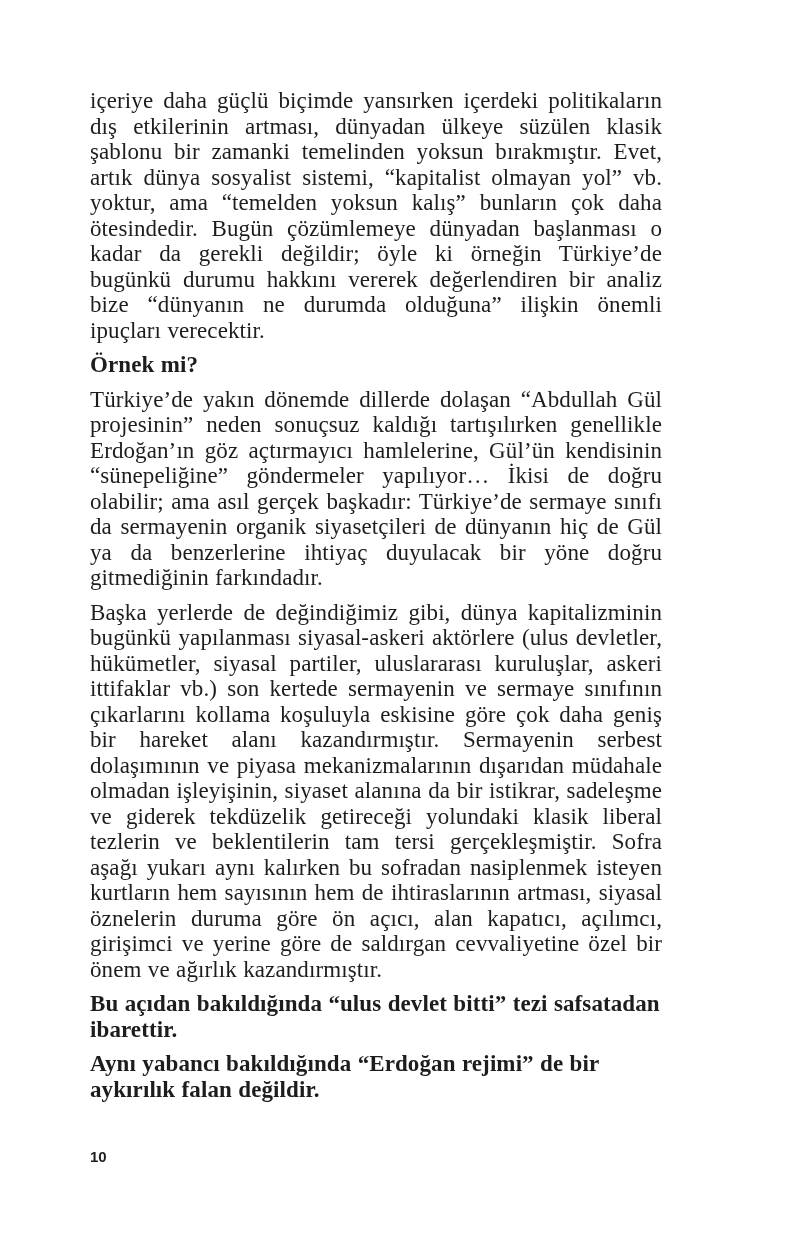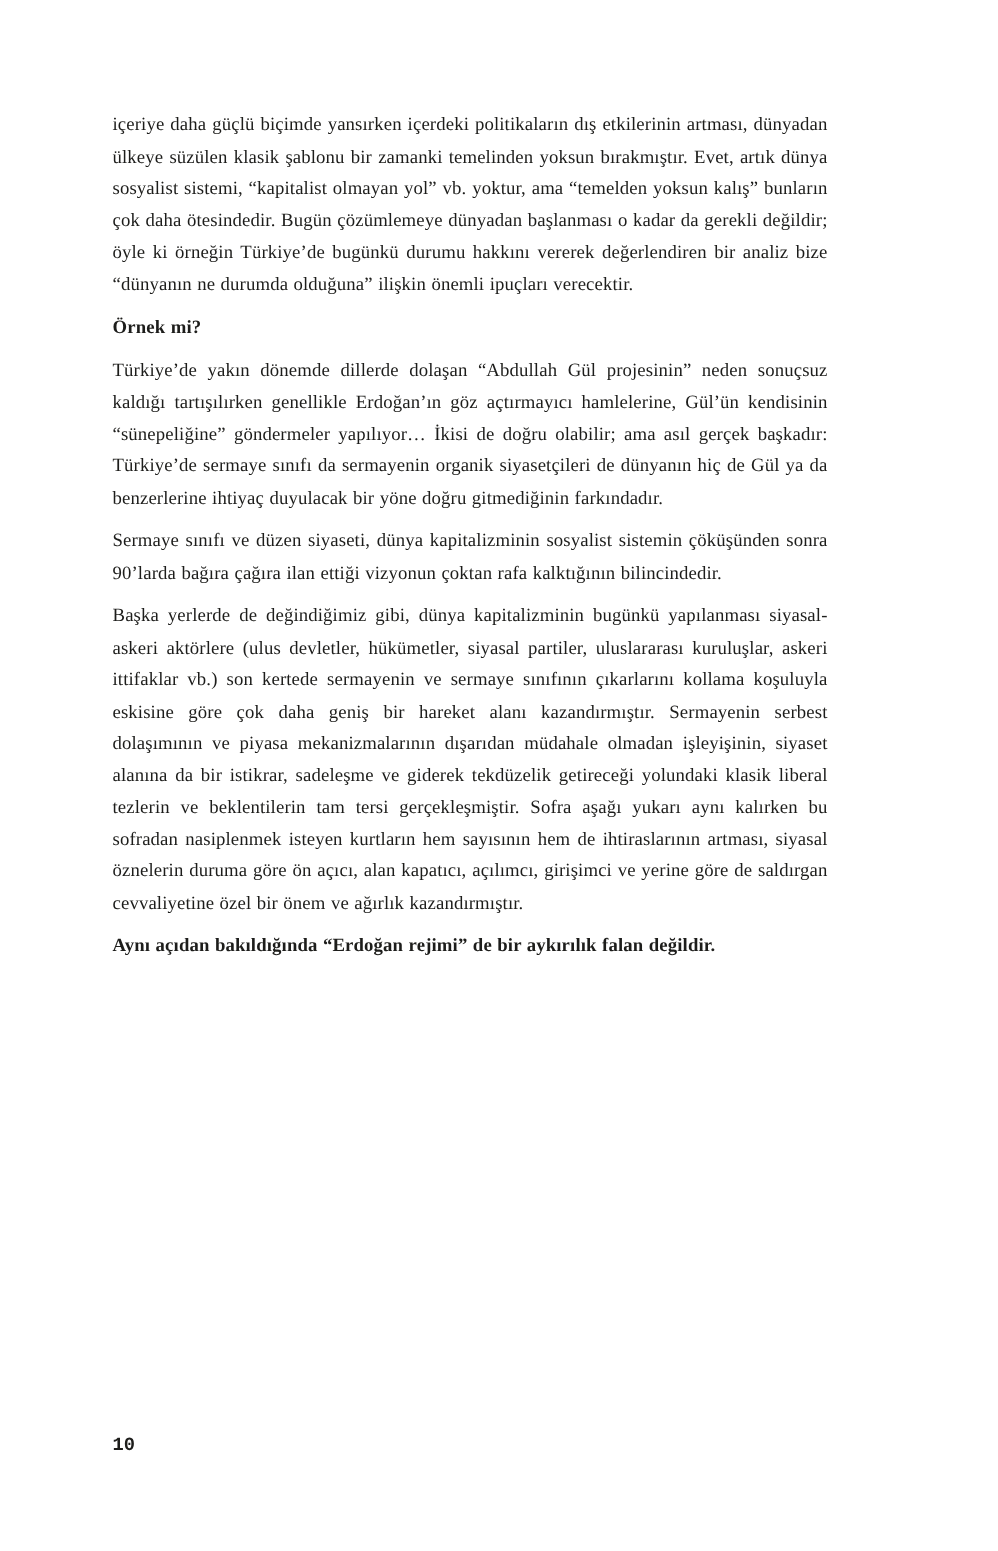--- a/index.html
+++ b/index.html
@@ -21,47 +21,47 @@
       background: #ffffff;
     }
     .text-block {
       position: absolute;
       left: 90px;
       top: 88px;
       width: 572px;
     }
     .text-block p {
       margin: 0 0 9px 0;
-      font-size: 15px;
+      font-size: 23px;
       line-height: 25.5px;
       text-align: justify;
       text-justify: inter-word;
       letter-spacing: 0.1px;
       word-spacing: 0.5px;
     }
     .text-block p.short {
       text-align: left;
       font-weight: bold;
     }
     .page-number {
       position: absolute;
       left: 90px;
       top: 1148px;
-      font-family: Liberation Mono, monospace;
+      font-family: Liberation Sans, sans-serif;
       font-weight: bold;
       font-size: 15px;
       color: #1d1d1b;
     }
   </style>
 </head>
 <body>
 
 <div class="page">
   <div class="text-block">
     <p>içeriye daha güçlü biçimde yansırken içerdeki politikaların dış etkilerinin artması, dünyadan ülkeye süzülen klasik şablonu bir zamanki temelinden yoksun bırakmıştır. Evet, artık dünya sosyalist sistemi, “kapitalist olmayan yol” vb. yoktur, ama “temelden yoksun kalış” bunların çok daha ötesindedir. Bugün çözümlemeye dünyadan başlanması o kadar da gerekli değildir; öyle ki örneğin Türkiye’de bugünkü durumu hakkını vererek değerlendiren bir analiz bize “dünyanın ne durumda olduğuna” ilişkin önemli ipuçları verecektir.</p>
     <p class="short">Örnek mi?</p>
     <p>Türkiye’de yakın dönemde dillerde dolaşan “Abdullah Gül projesinin” neden sonuçsuz kaldığı tartışılırken genellikle Erdoğan’ın göz açtırmayıcı hamlelerine, Gül’ün kendisinin “sünepeliğine” göndermeler yapılıyor… İkisi de doğru olabilir; ama asıl gerçek başkadır: Türkiye’de sermaye sınıfı da sermayenin organik siyasetçileri de dünyanın hiç de Gül ya da benzerlerine ihtiyaç duyulacak bir yöne doğru gitmediğinin farkındadır.</p>
-    <p>Sermaye sınıfı ve düzen siyaseti, dünya kapitalizminin sosyalist sistemin çöküşünden sonra 90’larda bağıra çağıra ilan ettiği vizyonun çoktan rafa kalktığının bilincindedir.</p>
     <p>Başka yerlerde de değindiğimiz gibi, dünya kapitalizminin bugünkü yapılanması siyasal-askeri aktörlere (ulus devletler, hükümetler, siyasal partiler, uluslararası kuruluşlar, askeri ittifaklar vb.) son kertede sermayenin ve sermaye sınıfının çıkarlarını kollama koşuluyla eskisine göre çok daha geniş bir hareket alanı kazandırmıştır. Sermayenin serbest dolaşımının ve piyasa mekanizmalarının dışarıdan müdahale olmadan işleyişinin, siyaset alanına da bir istikrar, sadeleşme ve giderek tekdüzelik getireceği yolundaki klasik liberal tezlerin ve beklentilerin tam tersi gerçekleşmiştir. Sofra aşağı yukarı aynı kalırken bu sofradan nasiplenmek isteyen kurtların hem sayısının hem de ihtiraslarının artması, siyasal öznelerin duruma göre ön açıcı, alan kapatıcı, açılımcı, girişimci ve yerine göre de saldırgan cevvaliyetine özel bir önem ve ağırlık kazandırmıştır.</p>
-    <p class="short">Aynı açıdan bakıldığında “Erdoğan rejimi” de bir aykırılık falan değildir.</p>
+    <p class="short">Bu açıdan bakıldığında “ulus devlet bitti” tezi safsatadan ibarettir.</p>
+    <p class="short">Aynı yabancı bakıldığında “Erdoğan rejimi” de bir aykırılık falan değildir.</p>
   </div>
   <div class="page-number">10</div>
 </div>
 
 </body></html>

